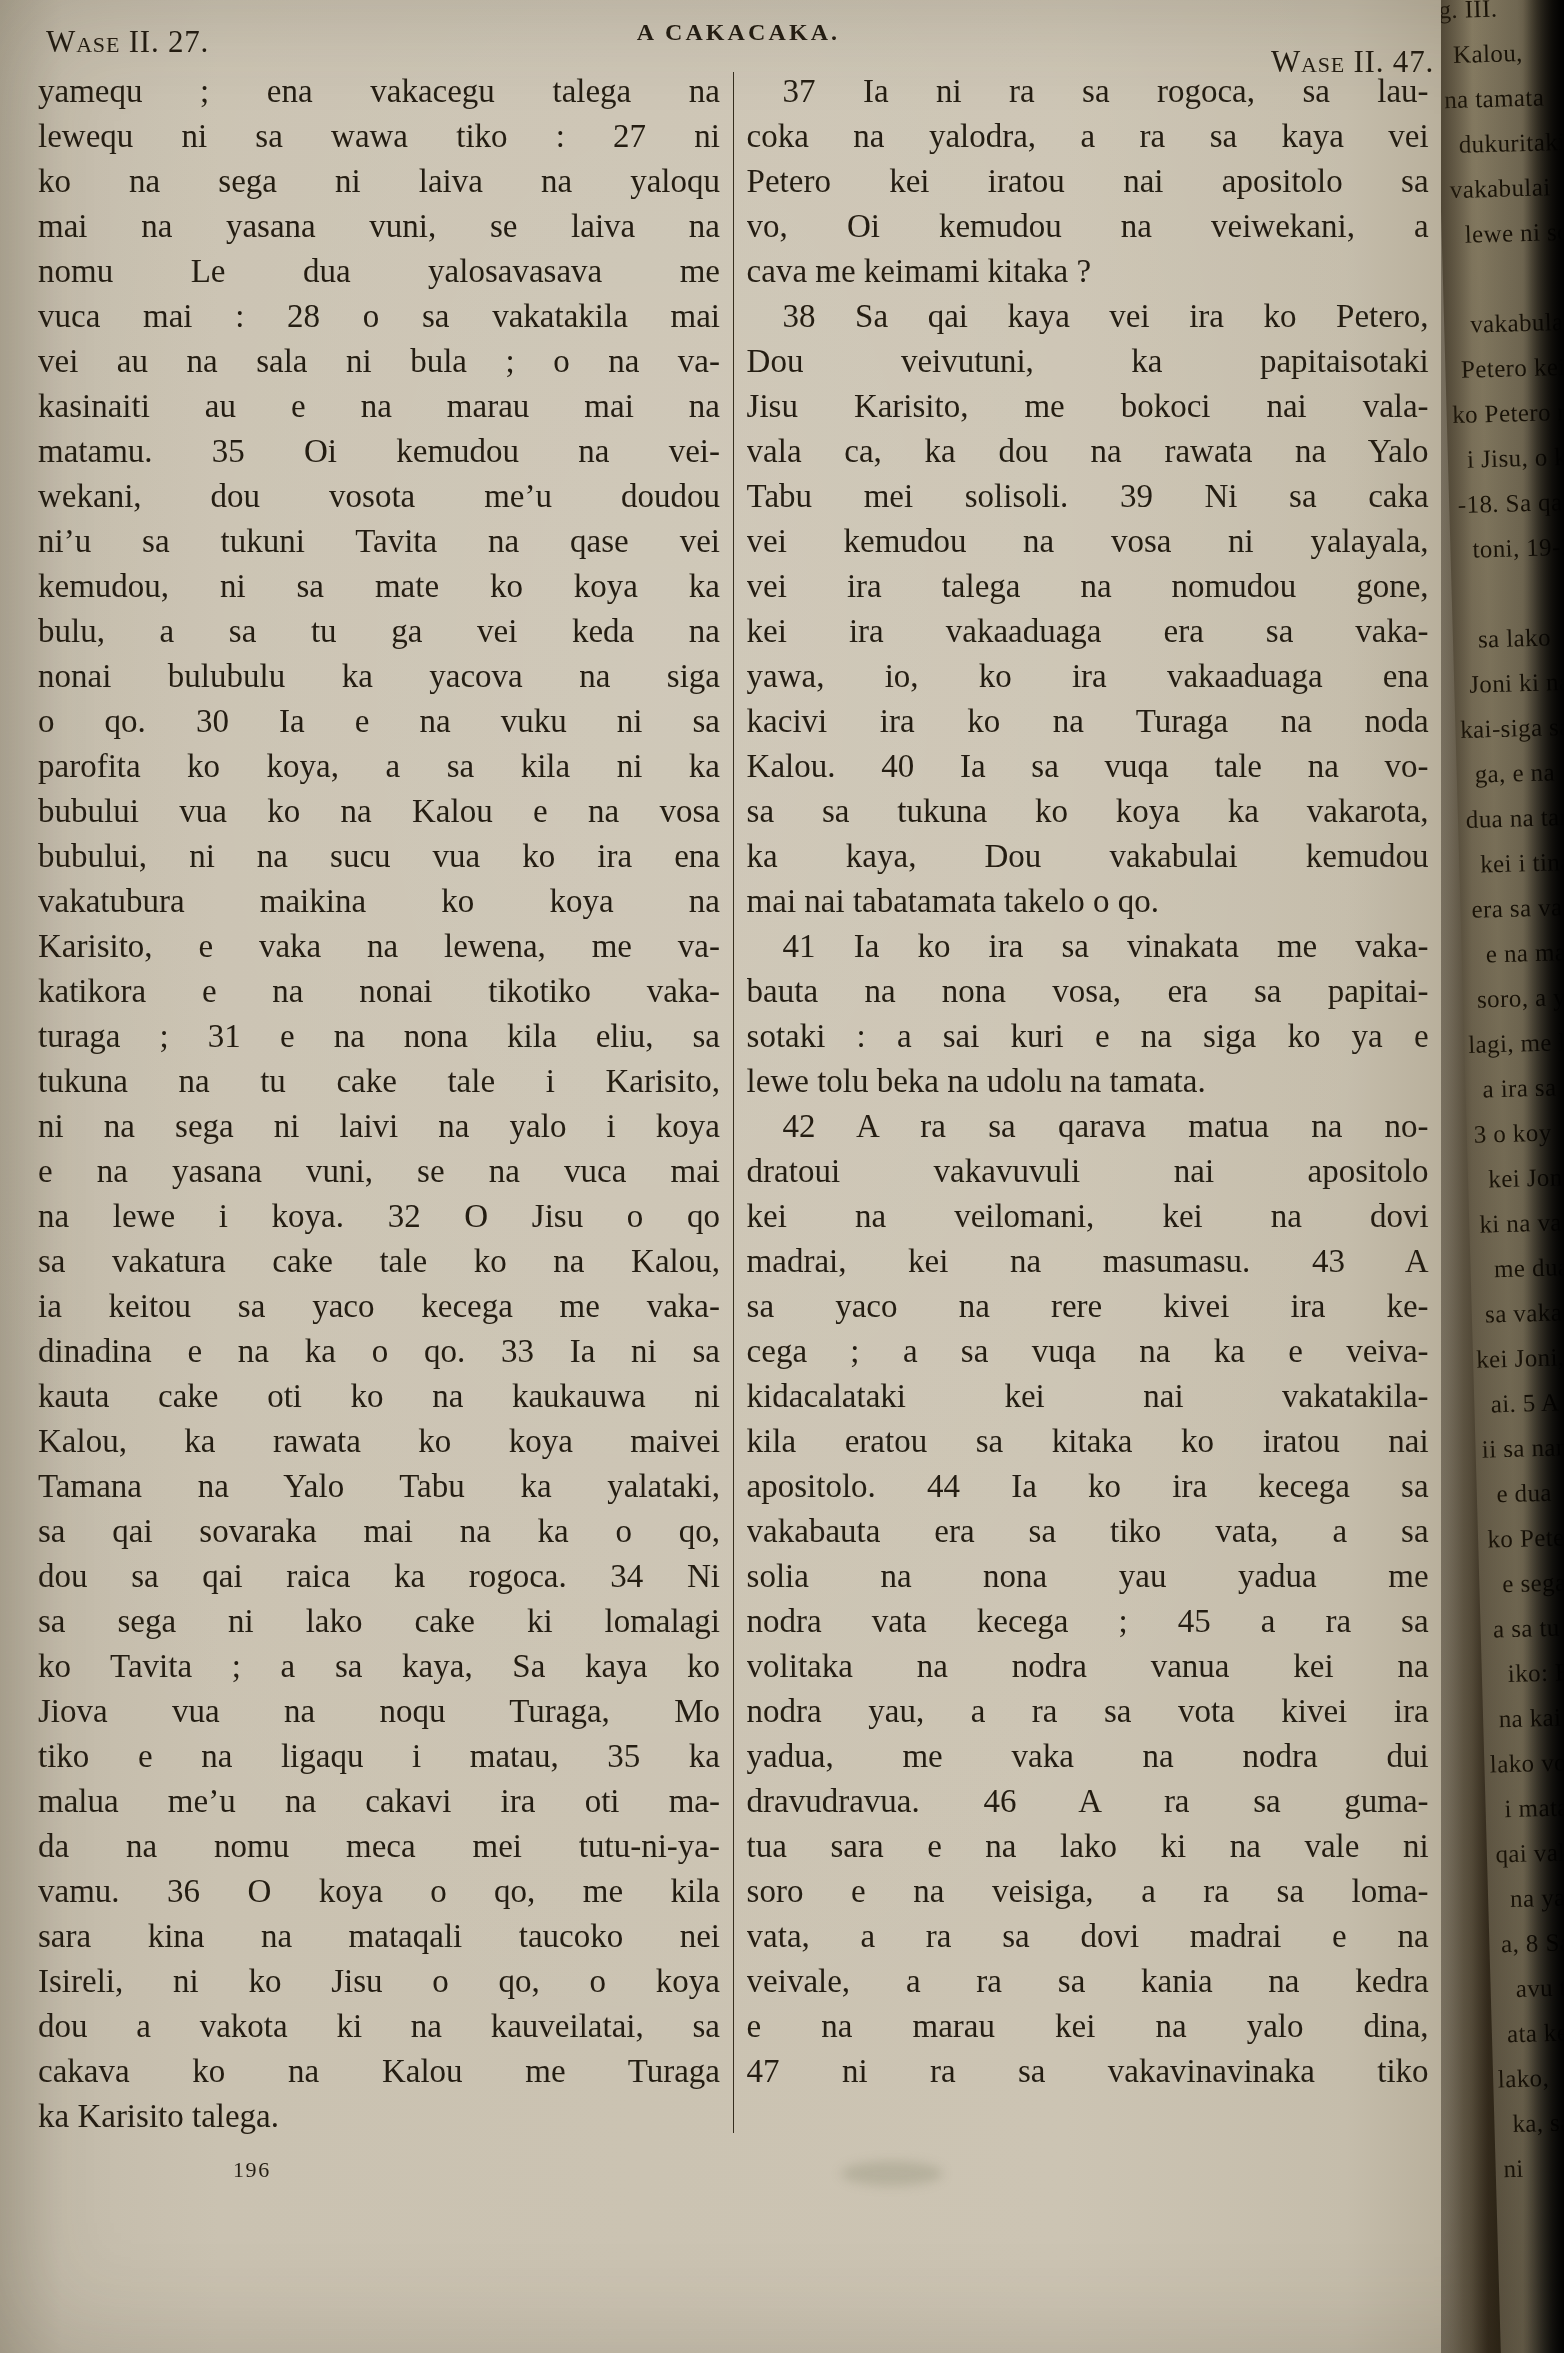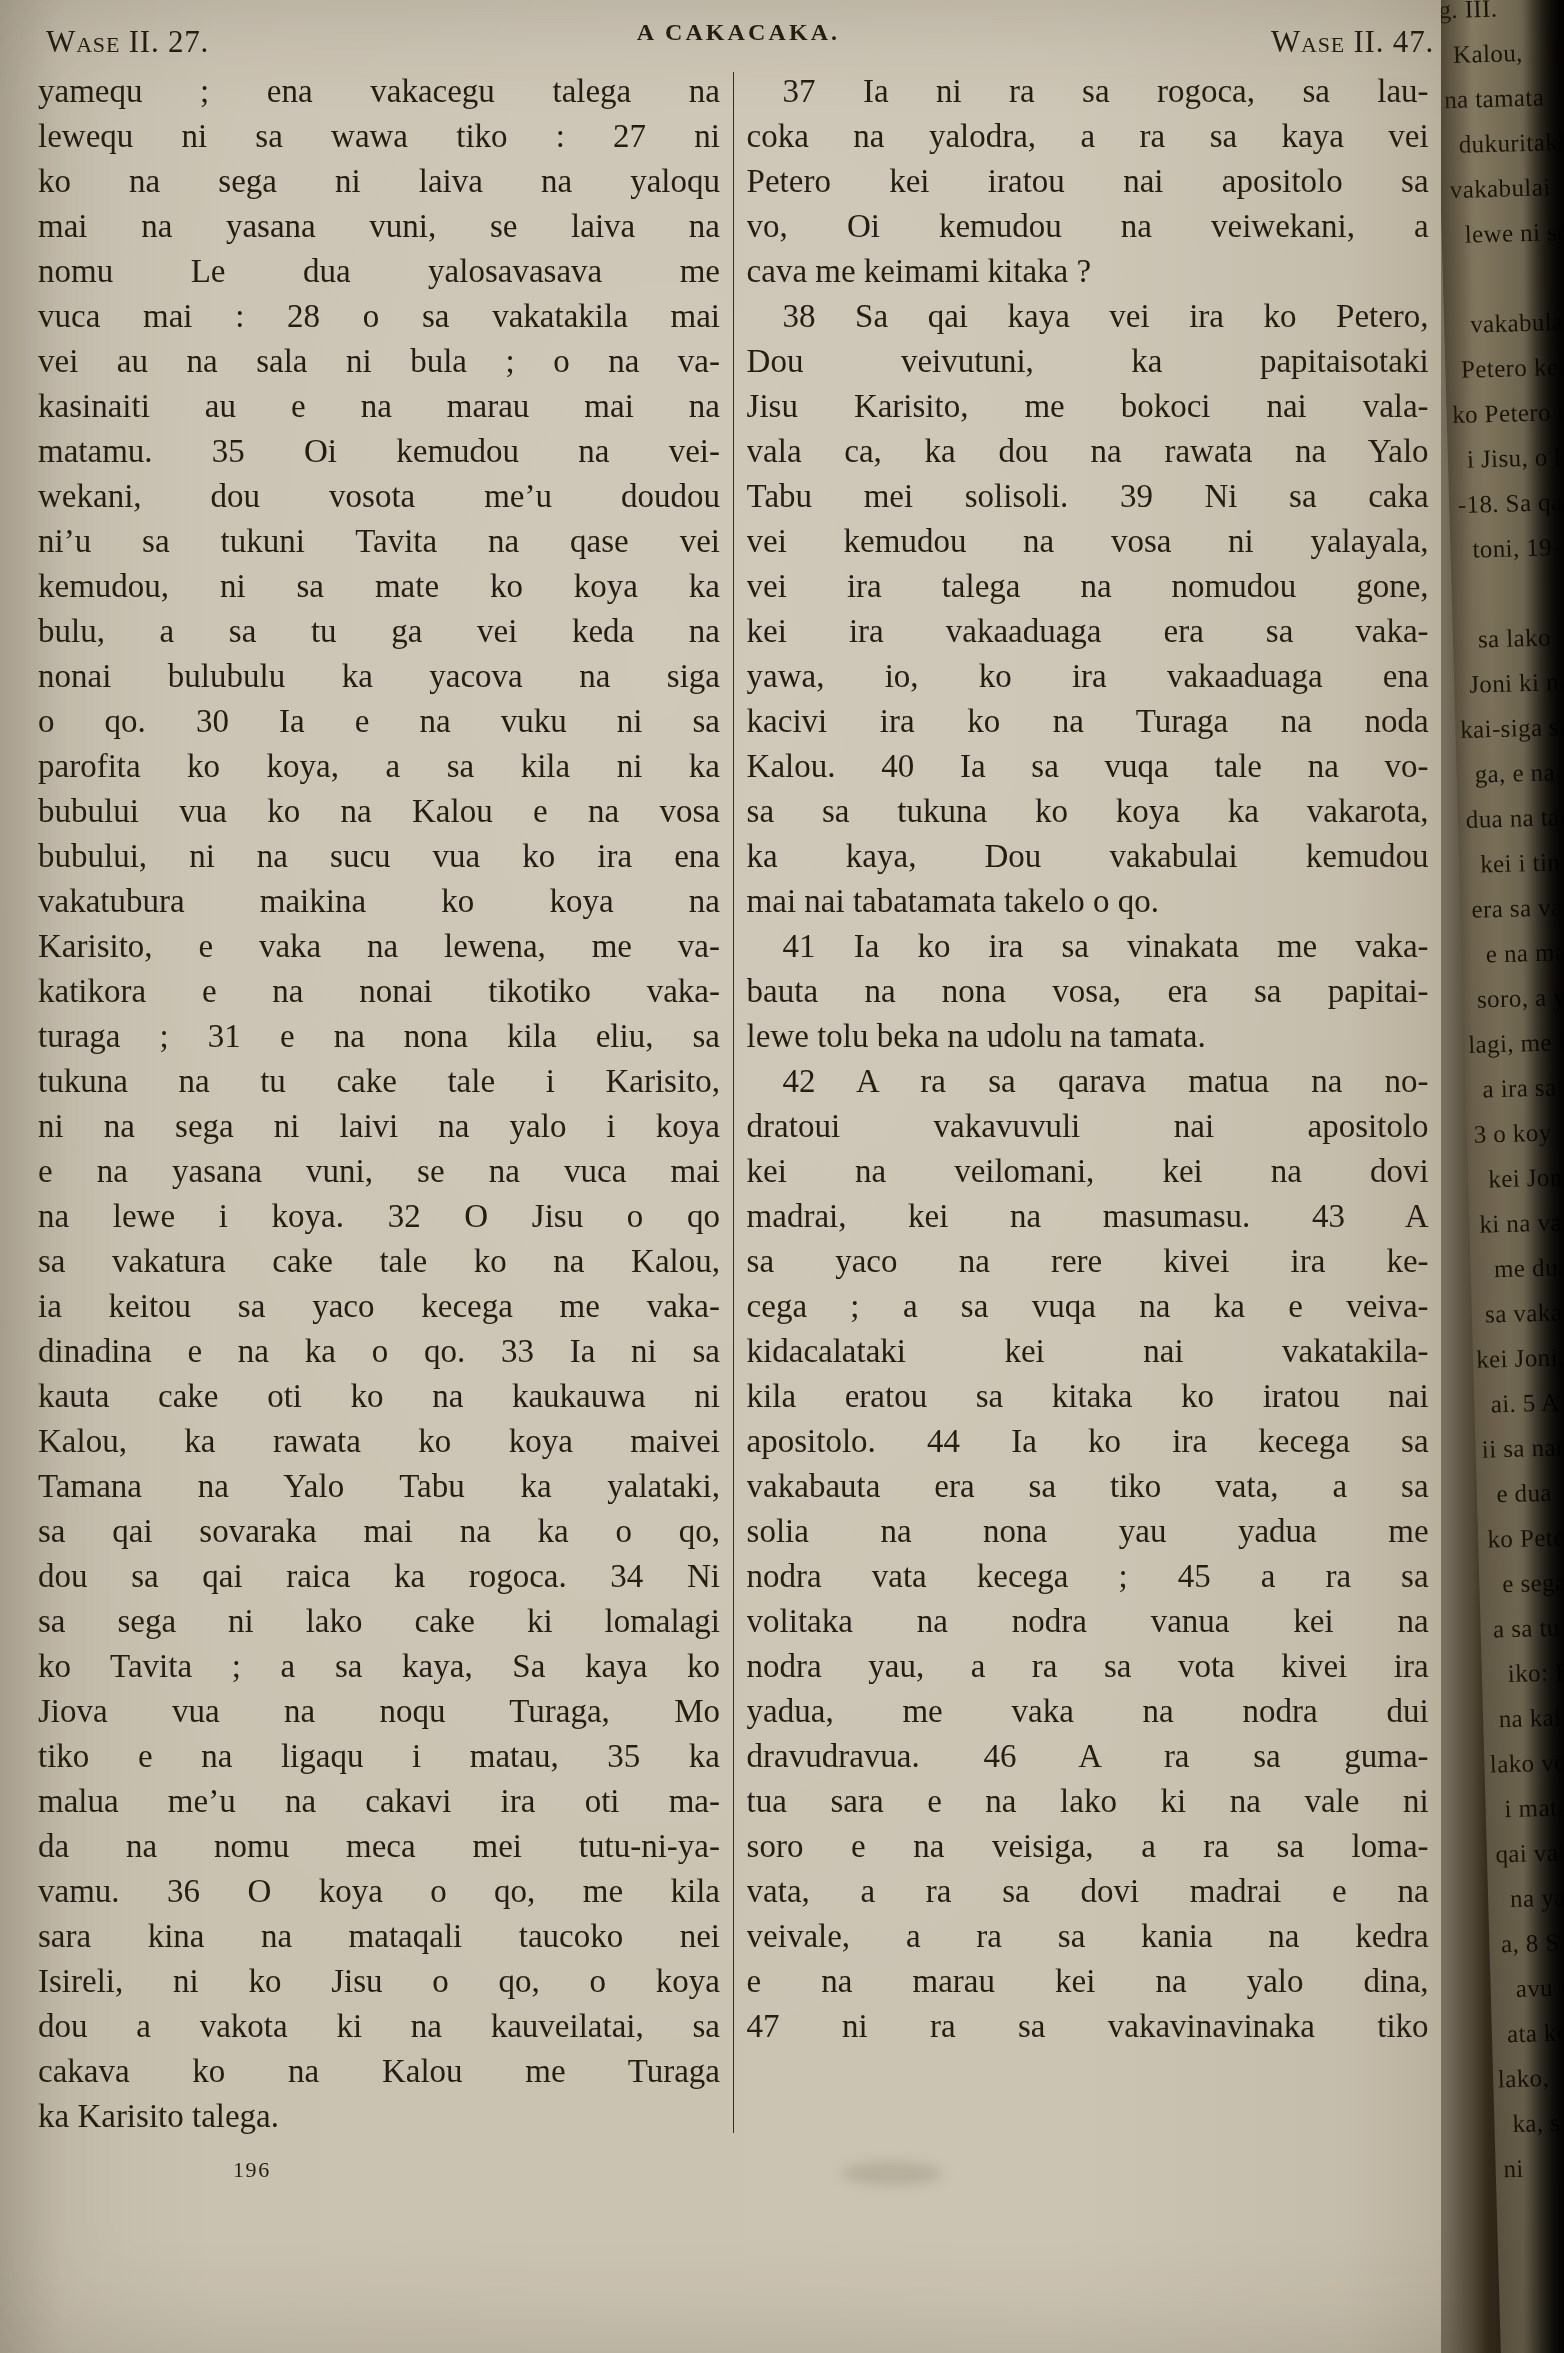--- a/index.html
+++ b/index.html
@@ -9,21 +9,21 @@
     background:
       radial-gradient(ellipse at 42% 28%, rgba(255,255,255,0.09), rgba(255,255,255,0) 62%),
       linear-gradient(to right, #b3ab99 0%, #c4bcab 4%, #cac2b1 14%, #ccc4b3 68%, #c5bdab 86%, #b7ae9a 93%, #9a9078 100%),
       #c6beac;
     box-shadow: inset 0 0 110px rgba(60,50,32,0.22);
   }
   .header { position:absolute; top:19px; left:43px; width:1391px; height:50px; }
   .running-head { position:absolute; top:4.7px; font-variant:small-caps; font-size:31px; letter-spacing:0.8px; white-space:nowrap; }
   .rh-left { left:3.1px; }
   .rh-center { left:50%; transform:translateX(-50%); font-variant:normal; font-size:24px; letter-spacing:3.1px; top:0; font-weight:bold; }
-  .rh-right { right:0px; }
+  .rh-right { right:0px;margin-top:20px; }
   .columns { position:absolute; top:69px; left:38px; width:1391px; display:flex; align-items:stretch; }
   .col { width:682px; }
   .rule { width:1.6px; background:#352d1e; margin:3.1px 12.5px 6.3px 12.5px; }
   .line {
     font-size:33px; line-height:45px;
     text-align:justify; text-align-last:justify;
     overflow:hidden; height:45px;
   }
   .line.indent { padding-left:36px; }
   .line.last { text-align-last:left; }
@@ -121,20 +121,21 @@
         <div class="line">vei ira talega na nomudou gone,</div>
         <div class="line">kei ira vakaaduaga era sa vaka-</div>
         <div class="line">yawa, io, ko ira vakaaduaga ena</div>
         <div class="line">kacivi ira ko na Turaga na noda</div>
         <div class="line">Kalou. 40 Ia sa vuqa tale na vo-</div>
         <div class="line">sa sa tukuna ko koya ka vakarota,</div>
         <div class="line">ka kaya, Dou vakabulai kemudou</div>
         <div class="line last">mai nai tabatamata takelo o qo.</div>
         <div class="line indent">41 Ia ko ira sa vinakata me vaka-</div>
         <div class="line">bauta na nona vosa, era sa papitai-</div>
+        <div class="line">sotaki : a sai kuri e na siga ko ya e</div>
         <div class="line last">lewe tolu beka na udolu na tamata.</div>
         <div class="line indent">42 A ra sa qarava matua na no-</div>
         <div class="line">dratoui vakavuvuli nai apositolo</div>
         <div class="line">kei na veilomani, kei na dovi</div>
         <div class="line">madrai, kei na masumasu. 43 A</div>
         <div class="line">sa yaco na rere kivei ira ke-</div>
         <div class="line">cega ; a sa vuqa na ka e veiva-</div>
         <div class="line">kidacalataki kei nai vakatakila-</div>
         <div class="line">kila eratou sa kitaka ko iratou nai</div>
         <div class="line">apositolo. 44 Ia ko ira kecega sa</div>

